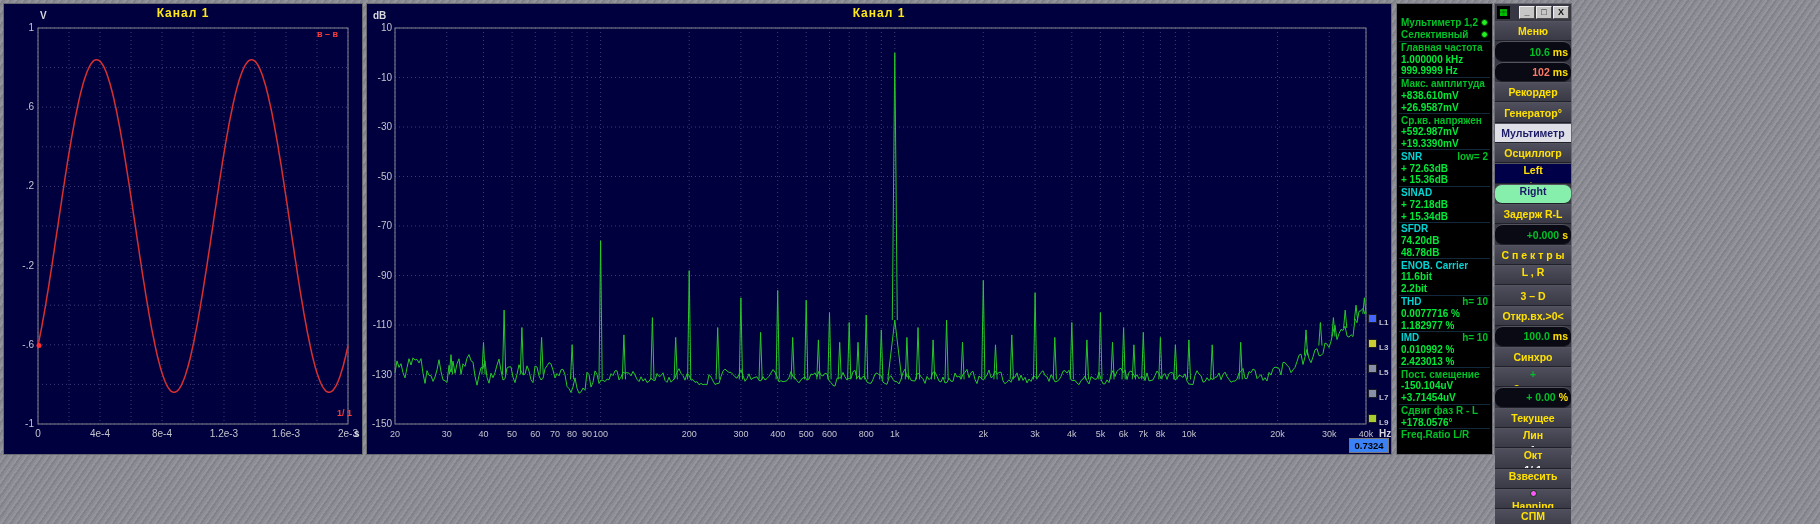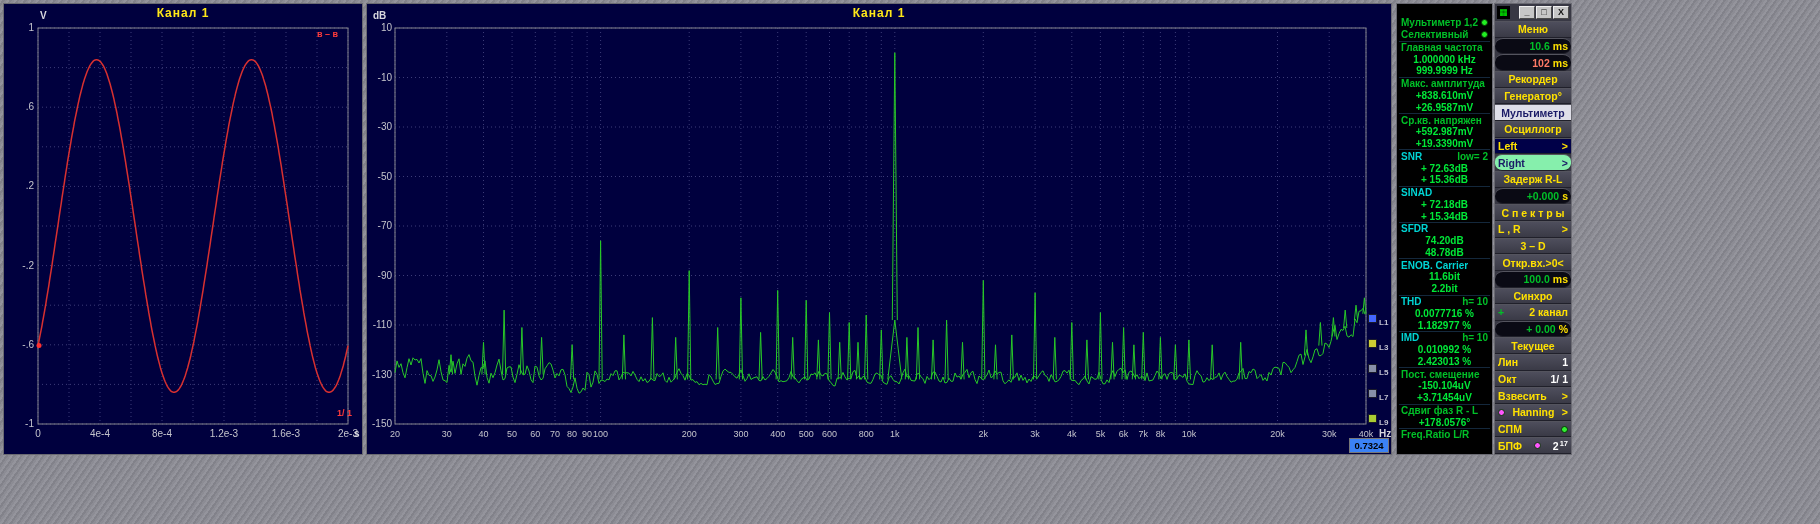--- a/index.html
+++ b/index.html
@@ -19,33 +19,33 @@
   .grid{stroke:#3c3c78;stroke-width:1;stroke-dasharray:1 3;}
   .plotborder{fill:none;stroke:#85858d;stroke-width:1;}
   .tick{fill:#c4c4cc;font-size:10px;font-family:"Liberation Sans",sans-serif;}
   .tickS{fill:#c4c4cc;font-size:9px;font-family:"Liberation Sans",sans-serif;}
   .unit{fill:#d8d8de;font-size:10px;font-weight:bold;font-family:"Liberation Sans",sans-serif;}
   .trace-red{fill:none;stroke:#d83030;stroke-width:1.5;}
   .trace-green{fill:none;stroke:#28c828;stroke-width:1;}
   .redmark{position:absolute;color:#ff3b3b;font-size:9px;font-weight:bold;white-space:pre;}
   
   .m-row{flex:1;display:flex;align-items:center;font-size:10px;font-weight:bold;white-space:pre;padding:0 2px;overflow:hidden;}
-  .a-l{justify-content:flex-start}.a-r{justify-content:center}.a-s{justify-content:space-between}
+  .a-l{justify-content:flex-start}.a-r{justify-content:flex-start}.a-s{justify-content:space-between}
   .sep{border-top:1px solid #14283c;}
   .c-g{color:#00c028}.c-v{color:#00e838}.c-c{color:#00d4d4}
   .c-y{color:#ffe100}.c-r{color:#ff7a66}.c-w{color:#fff}.c-n{color:#1a1a66}
   .led{width:7px;height:7px;border-radius:50%;border:1px solid #043804;display:inline-block;flex:none;}
   .lauto{margin-left:auto}
   
   .titlebar{height:17px;flex:none;display:flex;align-items:center;gap:1px;padding:1px 2px;background:#383844;}
   .appicon{width:13px;height:13px;background:#000;color:#0f0;font-size:9px;line-height:13px;text-align:center;margin-right:auto;flex:none;}
   .winbtn{width:16px;height:13px;background:#c6c6c6;border:1px solid;border-color:#efefef #4a4a4a #4a4a4a #efefef;font-size:9px;line-height:10px;text-align:center;font-weight:bold;color:#111;flex:none;cursor:default;}
   #menu-rows{flex:1;display:flex;flex-direction:column;}
   .menu-row{flex:1;display:flex;align-items:center;justify-content:center;gap:3px;font-size:10.5px;font-weight:bold;padding:0 3px;white-space:pre;border-top:1px solid #54545e;border-bottom:1px solid #20202a;overflow:hidden;}
-  .menu-row.two{justify-content:space-between;}
+  .menu-row.two{justify-content:space-between;flex-direction:column;}
   .mr-btn{background:linear-gradient(#4e4e5c,#3a3a46);}
   .mr-val{background:#0a0a14;justify-content:flex-end;border-radius:8px;}
   .mr-dark{background:#000048;}
   .mr-sel{background:#86efac;border-radius:7px;}
   .mr-active{background:#dfdfe8;}
   .sup{font-size:7.5px;position:relative;top:-4px;margin-left:1px;}
   
   #spec-markers{position:absolute;left:1001px;top:306px;display:flex;flex-direction:column;gap:8px;}
   .marker{display:flex;align-items:center;gap:2px;}
   .marker .sq{width:9px;height:9px;border:1px solid #1a1a2a;flex:none;}

